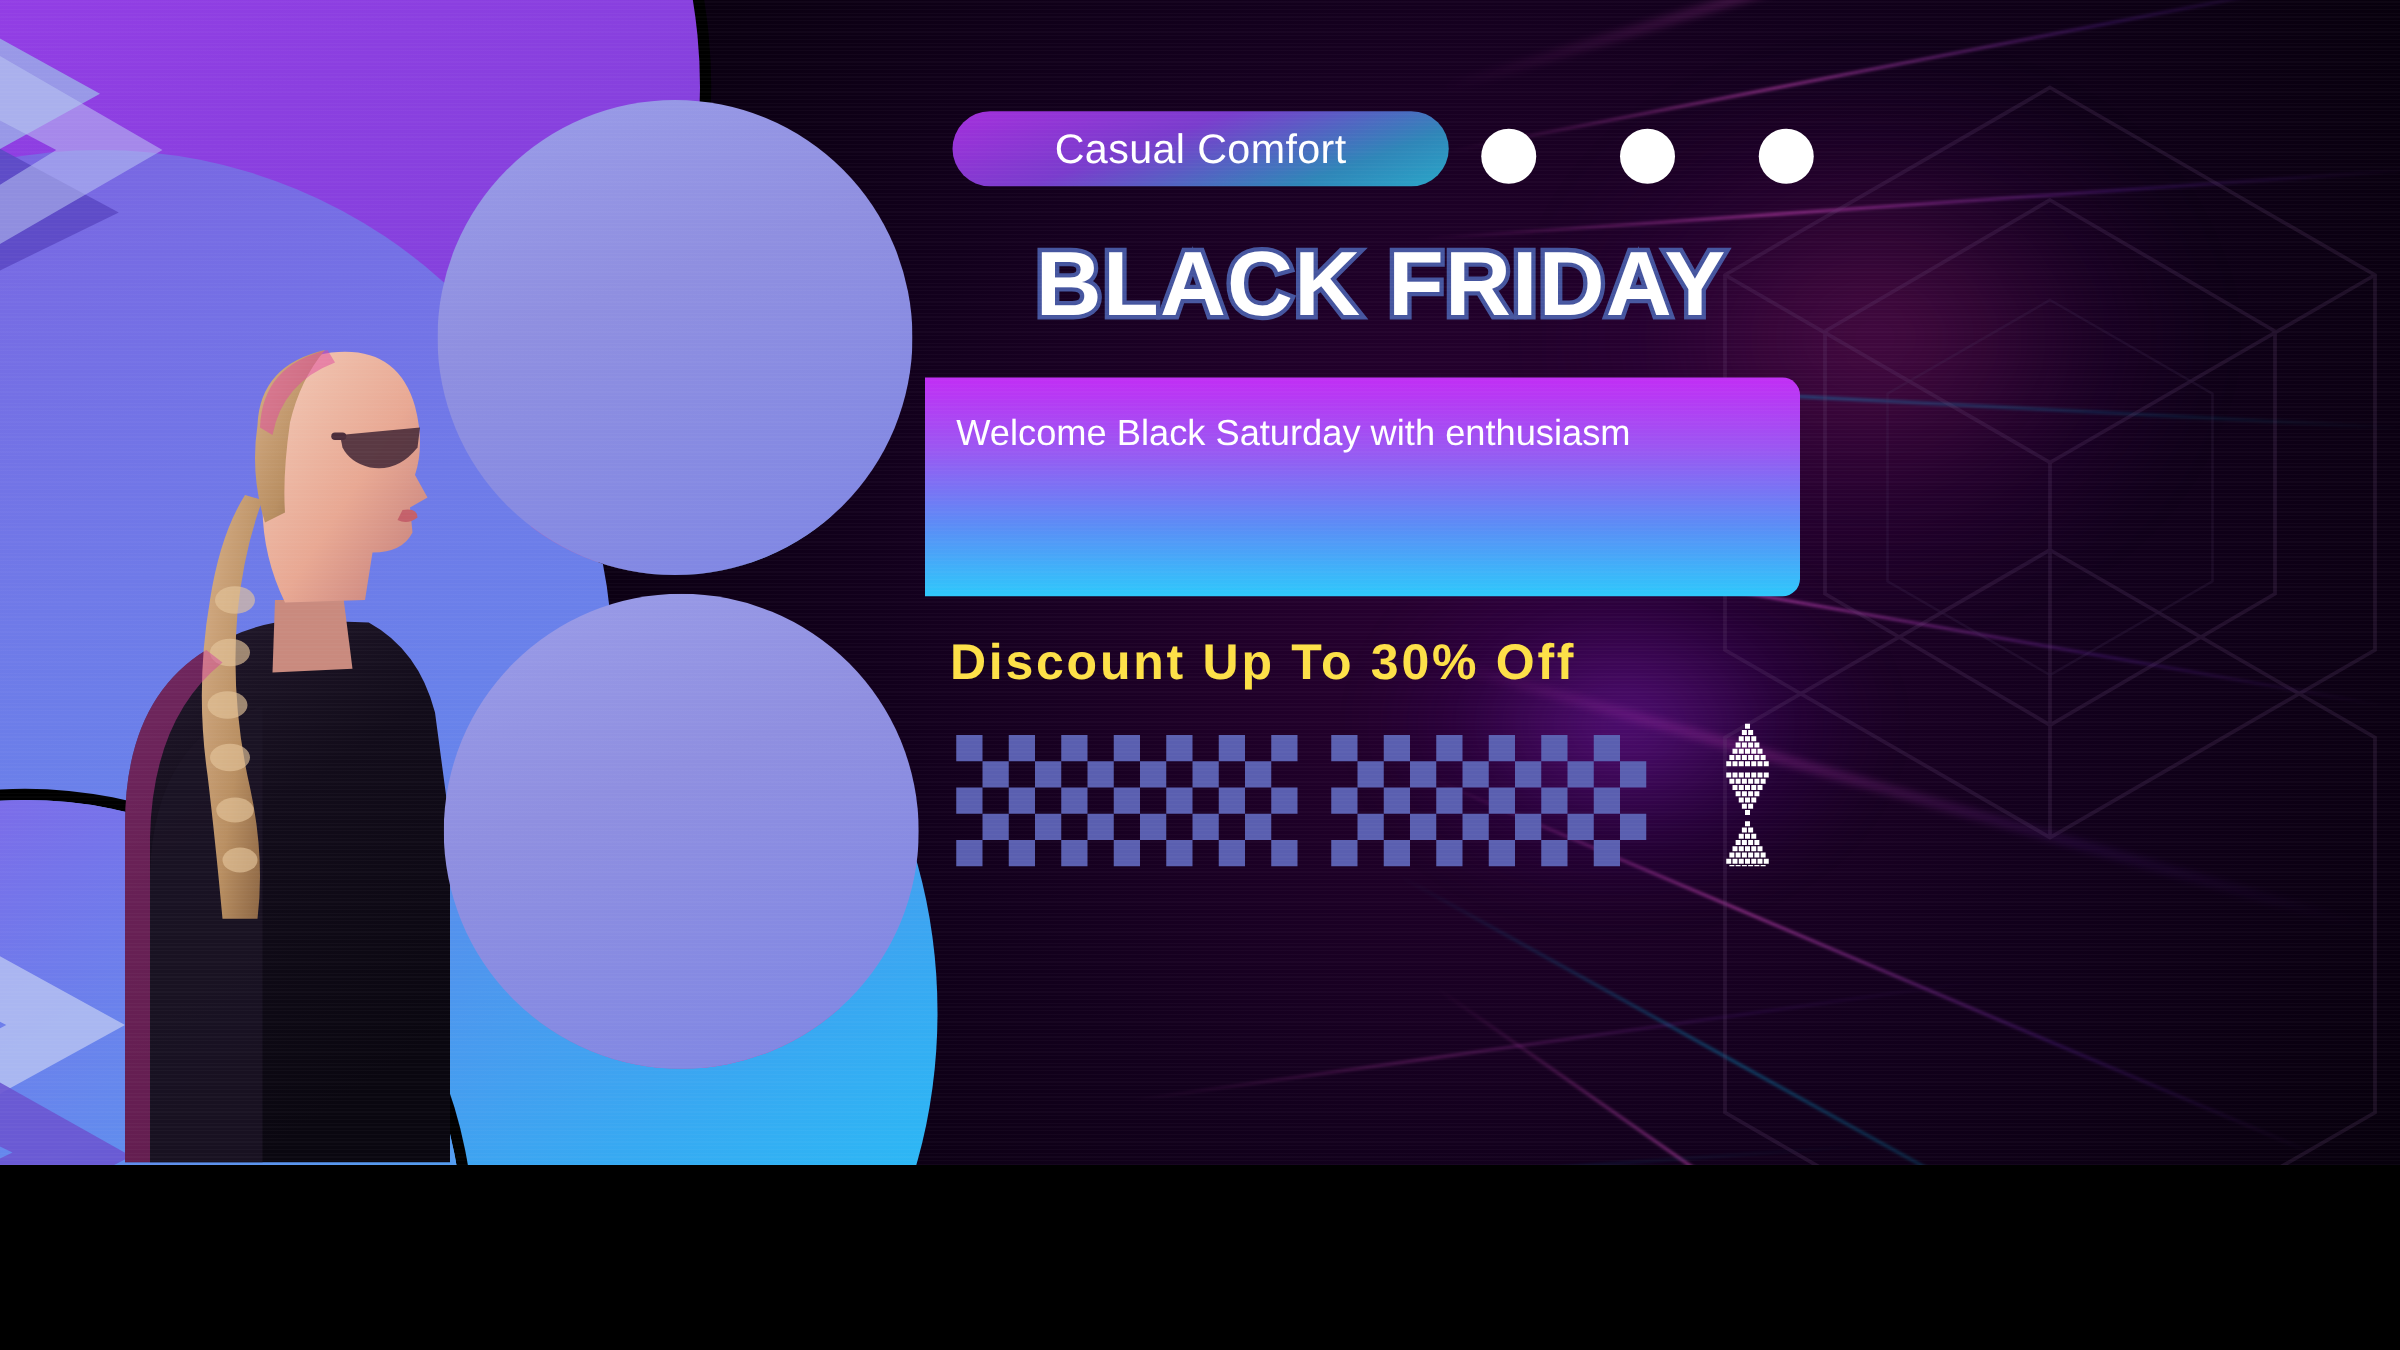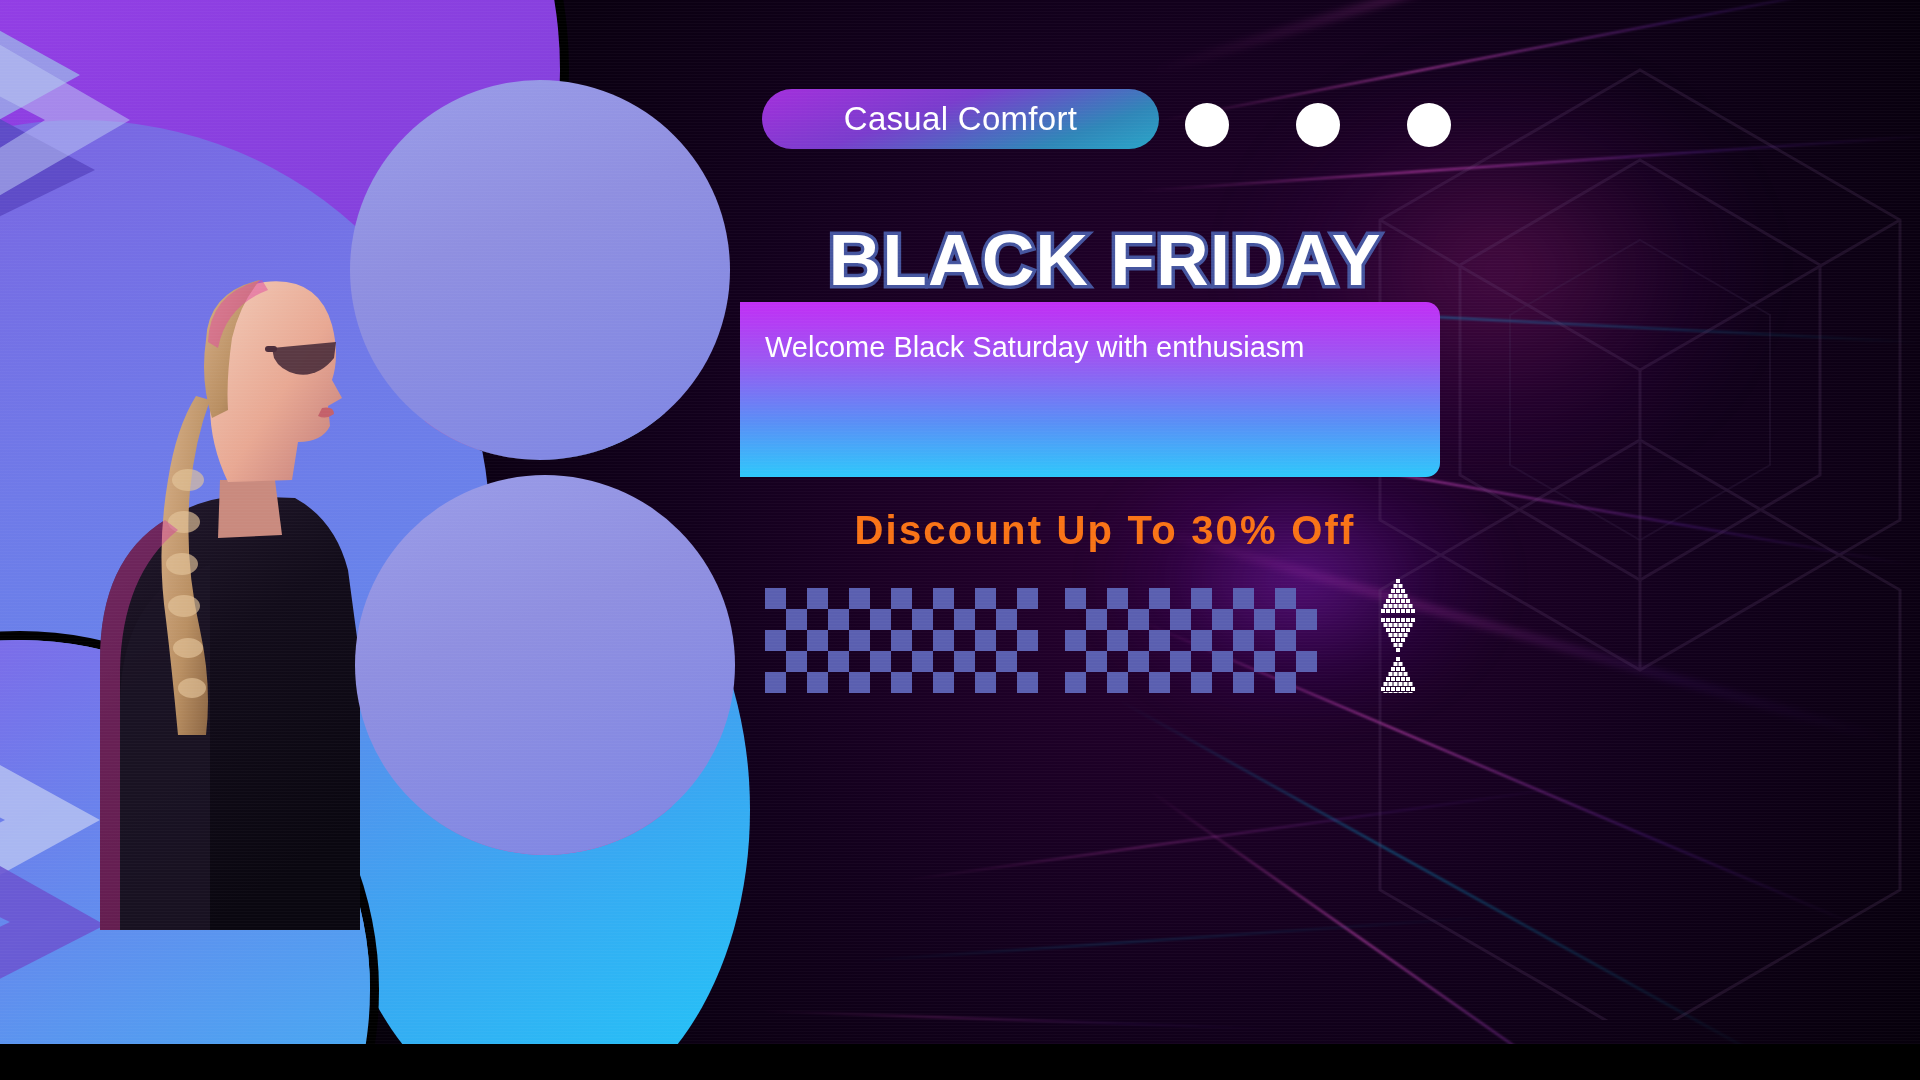--- a/index.html
+++ b/index.html
@@ -1,17 +1,17 @@
 <!DOCTYPE html>
 <html><head>
 <meta charset="utf-8">
 <style>
   html,body{margin:0;padding:0;background:#000;}
   body{width:1920px;height:1080px;overflow:hidden;font-family:"Liberation Sans",sans-serif;}
-  #stage{position:relative;width:1920px;height:1044px;overflow:hidden;background:#05000a;}
+  #stage{position:relative;width:1920px;height:932px;overflow:hidden;background:#05000a;}
 
   
   .bg-base{position:absolute;inset:0;background:
       radial-gradient(circle at 62% 48%, #2a0033 0%, #12001c 38%, #06000b 70%, #020005 100%);}
   .streaks{position:absolute;inset:0;overflow:hidden;}
   .streak{position:absolute;transform-origin:0 50%;height:2px;border-radius:2px;
       background:linear-gradient(90deg,rgba(255,90,230,0) 0%,rgba(255,90,230,.55) 35%,rgba(150,60,255,.25) 70%,rgba(0,0,0,0) 100%);
       filter:blur(1.2px);}
   .streak.thick{height:5px;filter:blur(4px);opacity:.6;}
   .streak.cy{background:linear-gradient(90deg,rgba(0,220,255,0) 0%,rgba(0,200,255,.40) 40%,rgba(0,120,255,0) 100%);}
@@ -56,28 +56,28 @@
       display:flex;align-items:center;justify-content:center;}
   .badge span{color:#fff;font-size:33px;letter-spacing:.3px;}
 
   .dots{position:absolute;left:430px;top:103px;display:flex;gap:67px;}
   .dot{width:44px;height:44px;border-radius:50%;background:#fff;}
 
   .headline{position:absolute;left:5px;top:191px;width:690px;height:74px;
       font-size:73px;font-weight:bold;letter-spacing:1px;color:#fff;line-height:74px;
       text-align:center;
       -webkit-text-stroke:7px #45559f;paint-order:stroke fill;
-      text-shadow:0 0 0 #45559f;margin-top:32px;}
+      text-shadow:0 0 0 #45559f;}
 
   .desc-panel{position:absolute;left:-15px;top:302px;width:700px;height:175px;border-radius:0 14px 14px 0;
       background:linear-gradient(180deg,#c12ef5 0%,#9c56f2 32%,#5b8df6 68%,#2ec8fb 100%);}
   .desc-text{position:absolute;left:25px;top:24px;width:640px;color:#fff;font-size:29px;line-height:42px;}
 
-  .discount{position:absolute;left:5px;top:508px;width:690px;text-align:center;
-      color:#f97316;font-size:40px;font-weight:bold;letter-spacing:2.2px;white-space:nowrap;}
+  .discount{position:absolute;left:5px;top:508px;width:690px;text-align:left;
+      color:#fde047;font-size:40px;font-weight:bold;letter-spacing:2.2px;white-space:nowrap;}
 
   .checks{position:absolute;top:588px;}
   .checks.a{left:10px;}
   .checks.b{left:310px;}
   .check-row{display:flex;}
   .cell{width:21px;height:21px;}
   .cell.on{background:#5a5fb0;}
 
   .diamond{position:absolute;left:608px;top:573px;width:70px;height:120px;}
 

